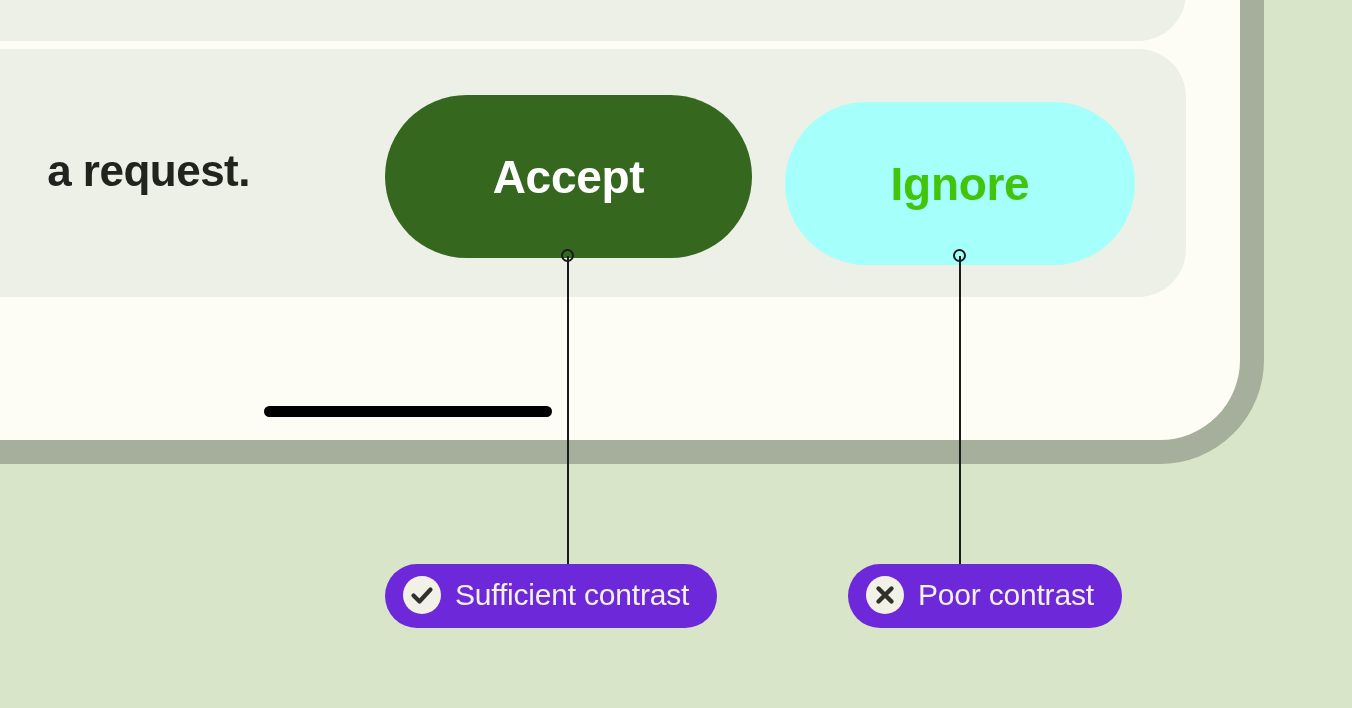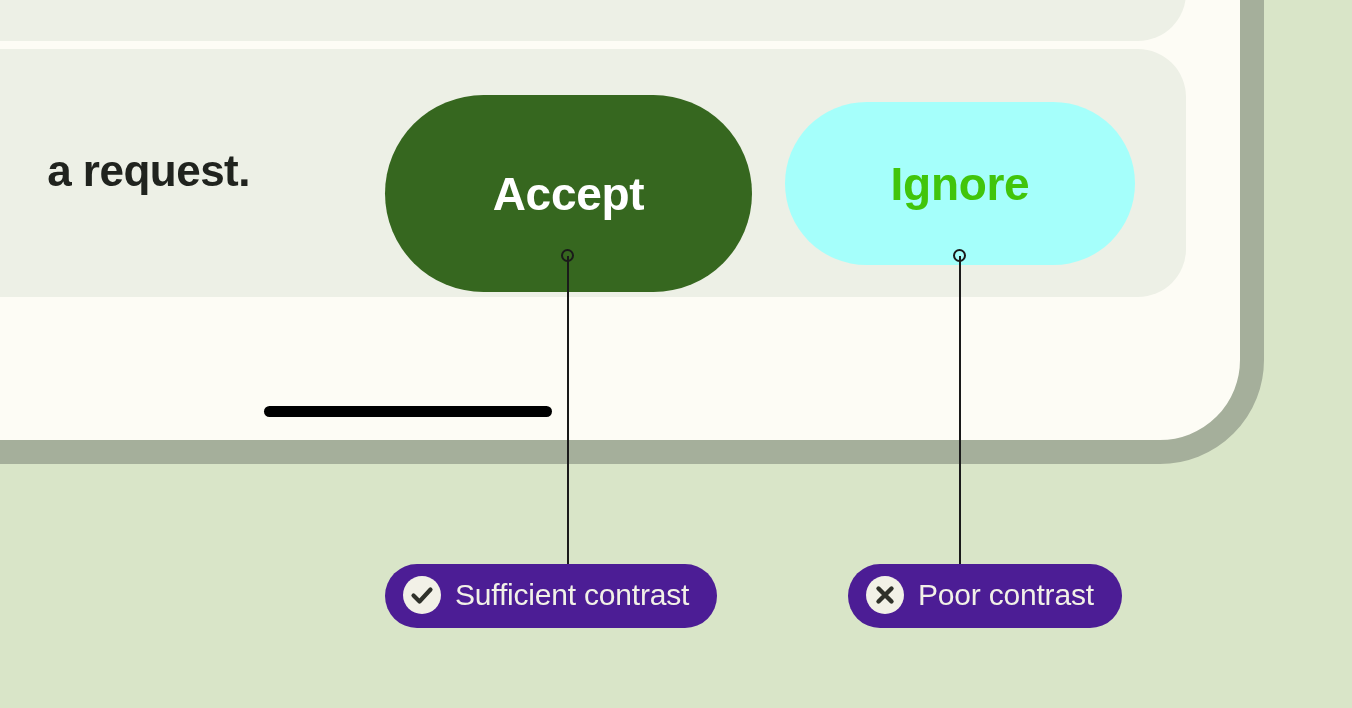--- a/index.html
+++ b/index.html
@@ -81,21 +81,21 @@
     font-size: 46px;
     font-weight: 600;
     letter-spacing: -0.3px;
     padding: 0;
     cursor: pointer;
   }
   .btn-accept {
     left: 385px;
     top: 95px;
     width: 367px;
-    height: 197px;
+    height: 163px;
     background: #36671F;
     color: #FFFFFF;
   }
   .btn-ignore {
     left: 785px;
     top: 102px;
     width: 350px;
     height: 163px;
     background: #A5FFFB;
     color: #41C50B;
@@ -141,21 +141,21 @@
   .anchor-ignore { left: 953px; top: 249px; }
 
   
   .chip {
     position: absolute;
     height: 64px;
     display: flex;
     align-items: center;
     gap: 14px;
     padding: 0 28px 2px 18px;
-    background: #4c1d95;
+    background: #6d28d9;
     border-radius: 999px;
     box-sizing: border-box;
   }
   .chip-sufficient { left: 385px; top: 564px; }
   .chip-poor { left: 848px; top: 564px; }
   .chip-label {
     font-size: 30px;
     font-weight: 400;
     color: #F2F1E7;
     letter-spacing: -0.2px;

